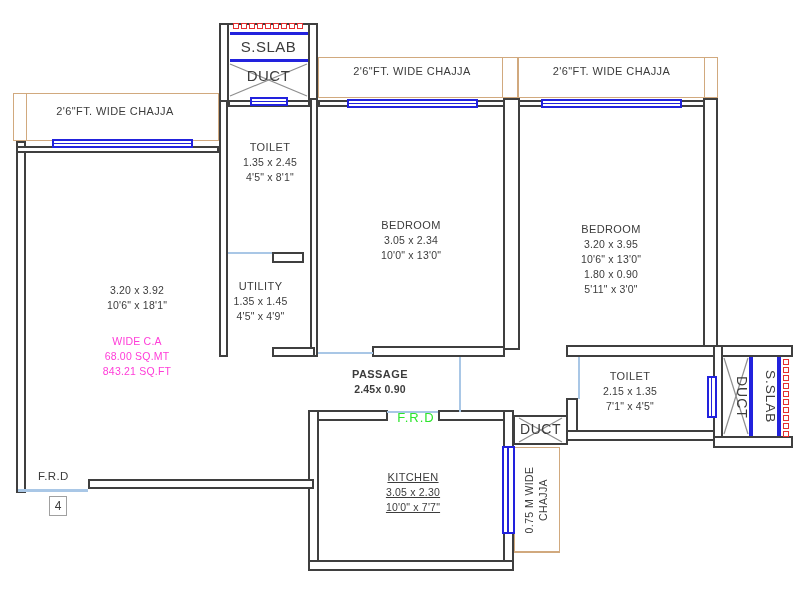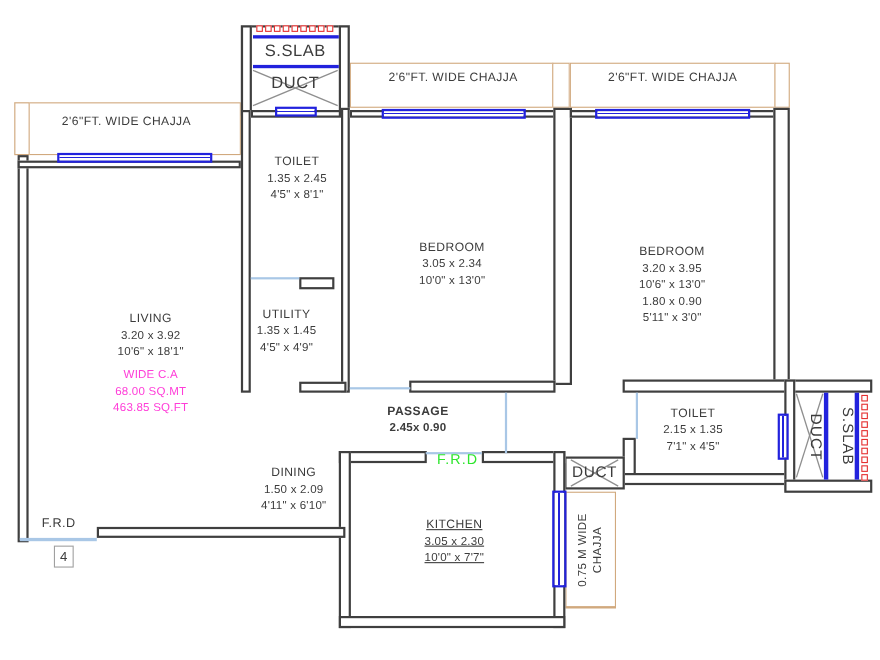--- a/index.html
+++ b/index.html
@@ -116,28 +116,27 @@
       <div class="red-dash"></div>
       <div class="red-dash"></div>
       <div class="red-dash"></div>
       <div class="red-dash"></div>
       <div class="red-dash"></div>
       <div class="red-dash"></div>
       <div class="red-dash"></div>
     </div>
 
   <div class="txt" style="left:62px;top:283px;width:150px;">
-    <div class="nm">LIVING</div>
     <div>3.20 x 3.92</div>
     <div>10'6" x 18'1"</div>
   </div>
   <div class="txt magenta" style="left:62px;top:334px;width:150px;">
     <div>WIDE C.A</div>
     <div>68.00 SQ.MT</div>
-    <div>463.85 SQ.FT</div>
+    <div>843.21 SQ.FT</div>
   </div>
 
   <div class="txt" style="left:222px;top:140px;width:96px;">
     <div class="nm">TOILET</div>
     <div>1.35 x 2.45</div>
     <div>4'5" x 8'1"</div>
   </div>
 
   <div class="txt" style="left:222px;top:279px;width:77px;">
     <div class="nm">UTILITY</div>
@@ -163,25 +162,20 @@
     <div class="nm">TOILET</div>
     <div>2.15 x 1.35</div>
     <div>7'1" x 4'5"</div>
   </div>
 
   <div class="txt" style="left:328px;top:367px;width:104px;font-weight:bold;">
     <div class="nm">PASSAGE</div>
     <div>2.45x 0.90</div>
   </div>
 
-  <div class="txt" style="left:213px;top:423px;width:108px;">
-    <div class="nm">DINING</div>
-    <div>1.50 x 2.09</div>
-    <div>4'11" x 6'10"</div>
-  </div>
 
   <div class="txt" style="left:352px;top:470px;width:122px;text-decoration:underline;">
     <div class="nm">KITCHEN</div>
     <div>3.05 x 2.30</div>
     <div>10'0" x 7'7"</div>
   </div>
 
   <div class="lbl" style="left:20px;top:105px;width:190px;">2'6"FT. WIDE CHAJJA</div>
   <div class="lbl" style="left:322px;top:65px;width:180px;">2'6"FT. WIDE CHAJJA</div>
   <div class="lbl" style="left:520px;top:65px;width:183px;">2'6"FT. WIDE CHAJJA</div>

